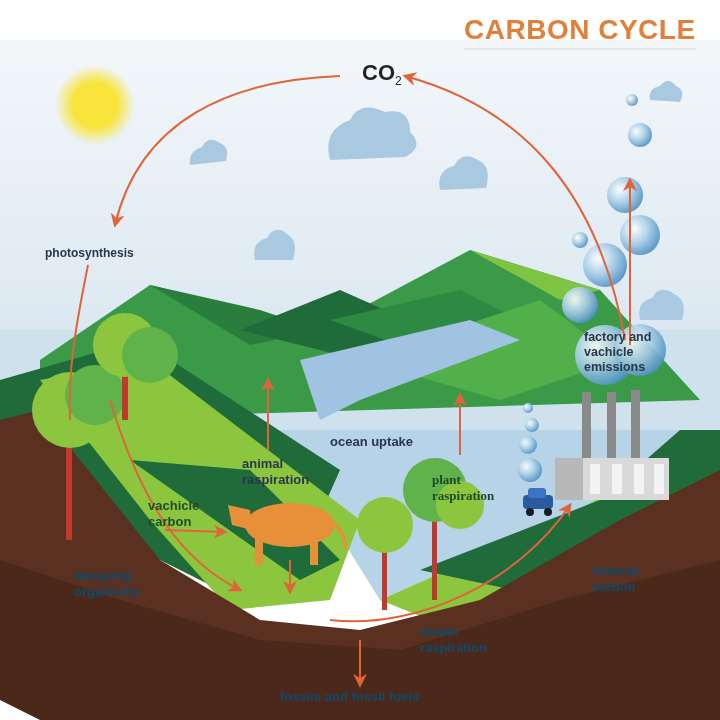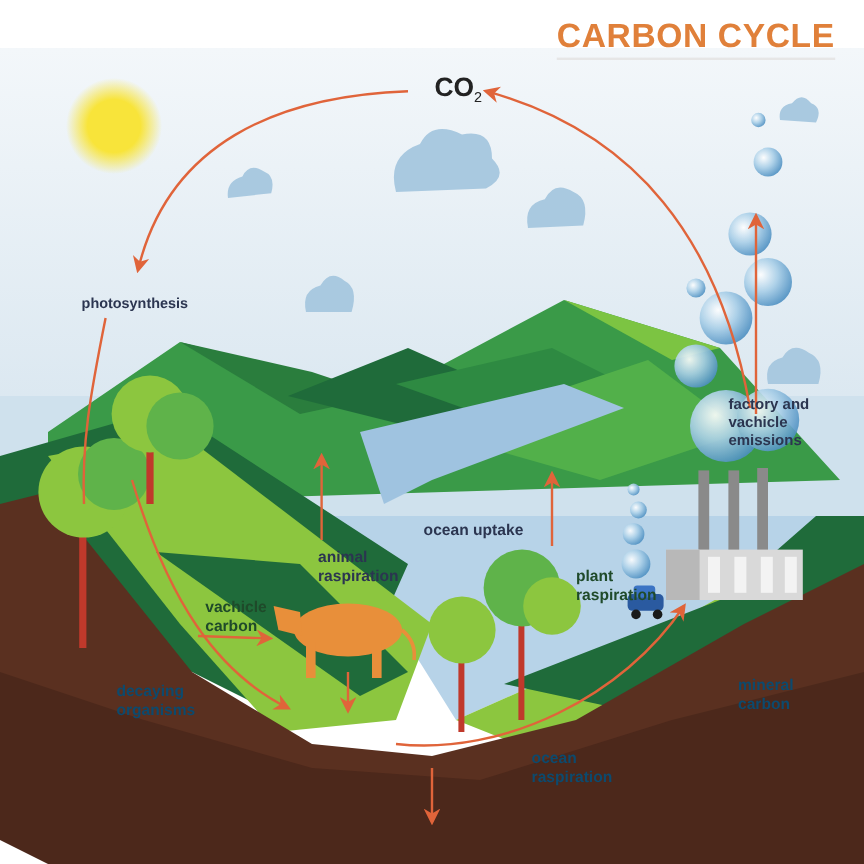--- a/index.html
+++ b/index.html
@@ -1,19 +1,19 @@
 <!DOCTYPE html>
 <html><head>
 <meta charset="utf-8">
 <style>
   html, body { margin:0; padding:0; }
   body { width:720px; height:720px; overflow:hidden; background:#ffffff; font-family:"Liberation Sans", sans-serif; }
   .stage { position:relative; width:720px; height:720px; }
   svg.art { position:absolute; left:0; top:0; }
-  .lbl { position:absolute; font-family:"Liberation Sans", sans-serif; font-weight:bold; line-height:1.2; white-space:nowrap;margin-left:23px; }
+  .lbl { position:absolute; font-family:"Liberation Sans", sans-serif; font-weight:bold; line-height:1.2; white-space:nowrap; }
   .dark { color:#2b3550; font-size:13px; }
   .dark-green { color:#1f4a2a; font-size:13px; }
   .light { color:#0c4a6e; font-size:13px; }
   .title { position:absolute; left:464px; top:14px; font-size:28px; font-weight:bold; color:#e0803a; letter-spacing:0.5px; border-bottom:2px solid #e6e6e6; padding-bottom:2px; }
   .co2 { position:absolute; left:346px; top:60px; font-size:22px; font-weight:bold; color:#222;margin-left:16px; }
   .co2 sub { font-size:12px; font-weight:normal; }
 </style>
 </head>
 <body>
 
@@ -165,21 +165,21 @@
     <div>emissions</div>
   </div>
 
   <div class="lbl dark" style="left:330px;top:434px;">ocean uptake</div>
 
   <div class="lbl dark" style="left:242px;top:456px;">
     <div>animal</div>
     <div>raspiration</div>
   </div>
 
-  <div class="lbl dark-green" style="left:457px;top:472px;">
+  <div class="lbl dark-green" style="left:432px;top:472px;font-family:Liberation Serif, serif;">
     <div>plant</div>
     <div>raspiration</div>
   </div>
 
   <div class="lbl dark-green" style="left:148px;top:498px;">
     <div>vachicle</div>
     <div>carbon</div>
   </div>
 
   <div class="lbl light" style="left:74px;top:568px;">
@@ -191,13 +191,14 @@
   <div class="lbl light" style="left:420px;top:624px;">
     <div>ocean</div>
     <div>raspiration</div>
   </div>
 
   <div class="lbl light" style="left:592px;top:563px;">
     <div>mineral</div>
     <div>carbon</div>
   </div>
 
+  <div class="lbl light" style="left:280px;top:689px;">fossils and fossil fuels</div>
 </div>
 
 </body></html>

